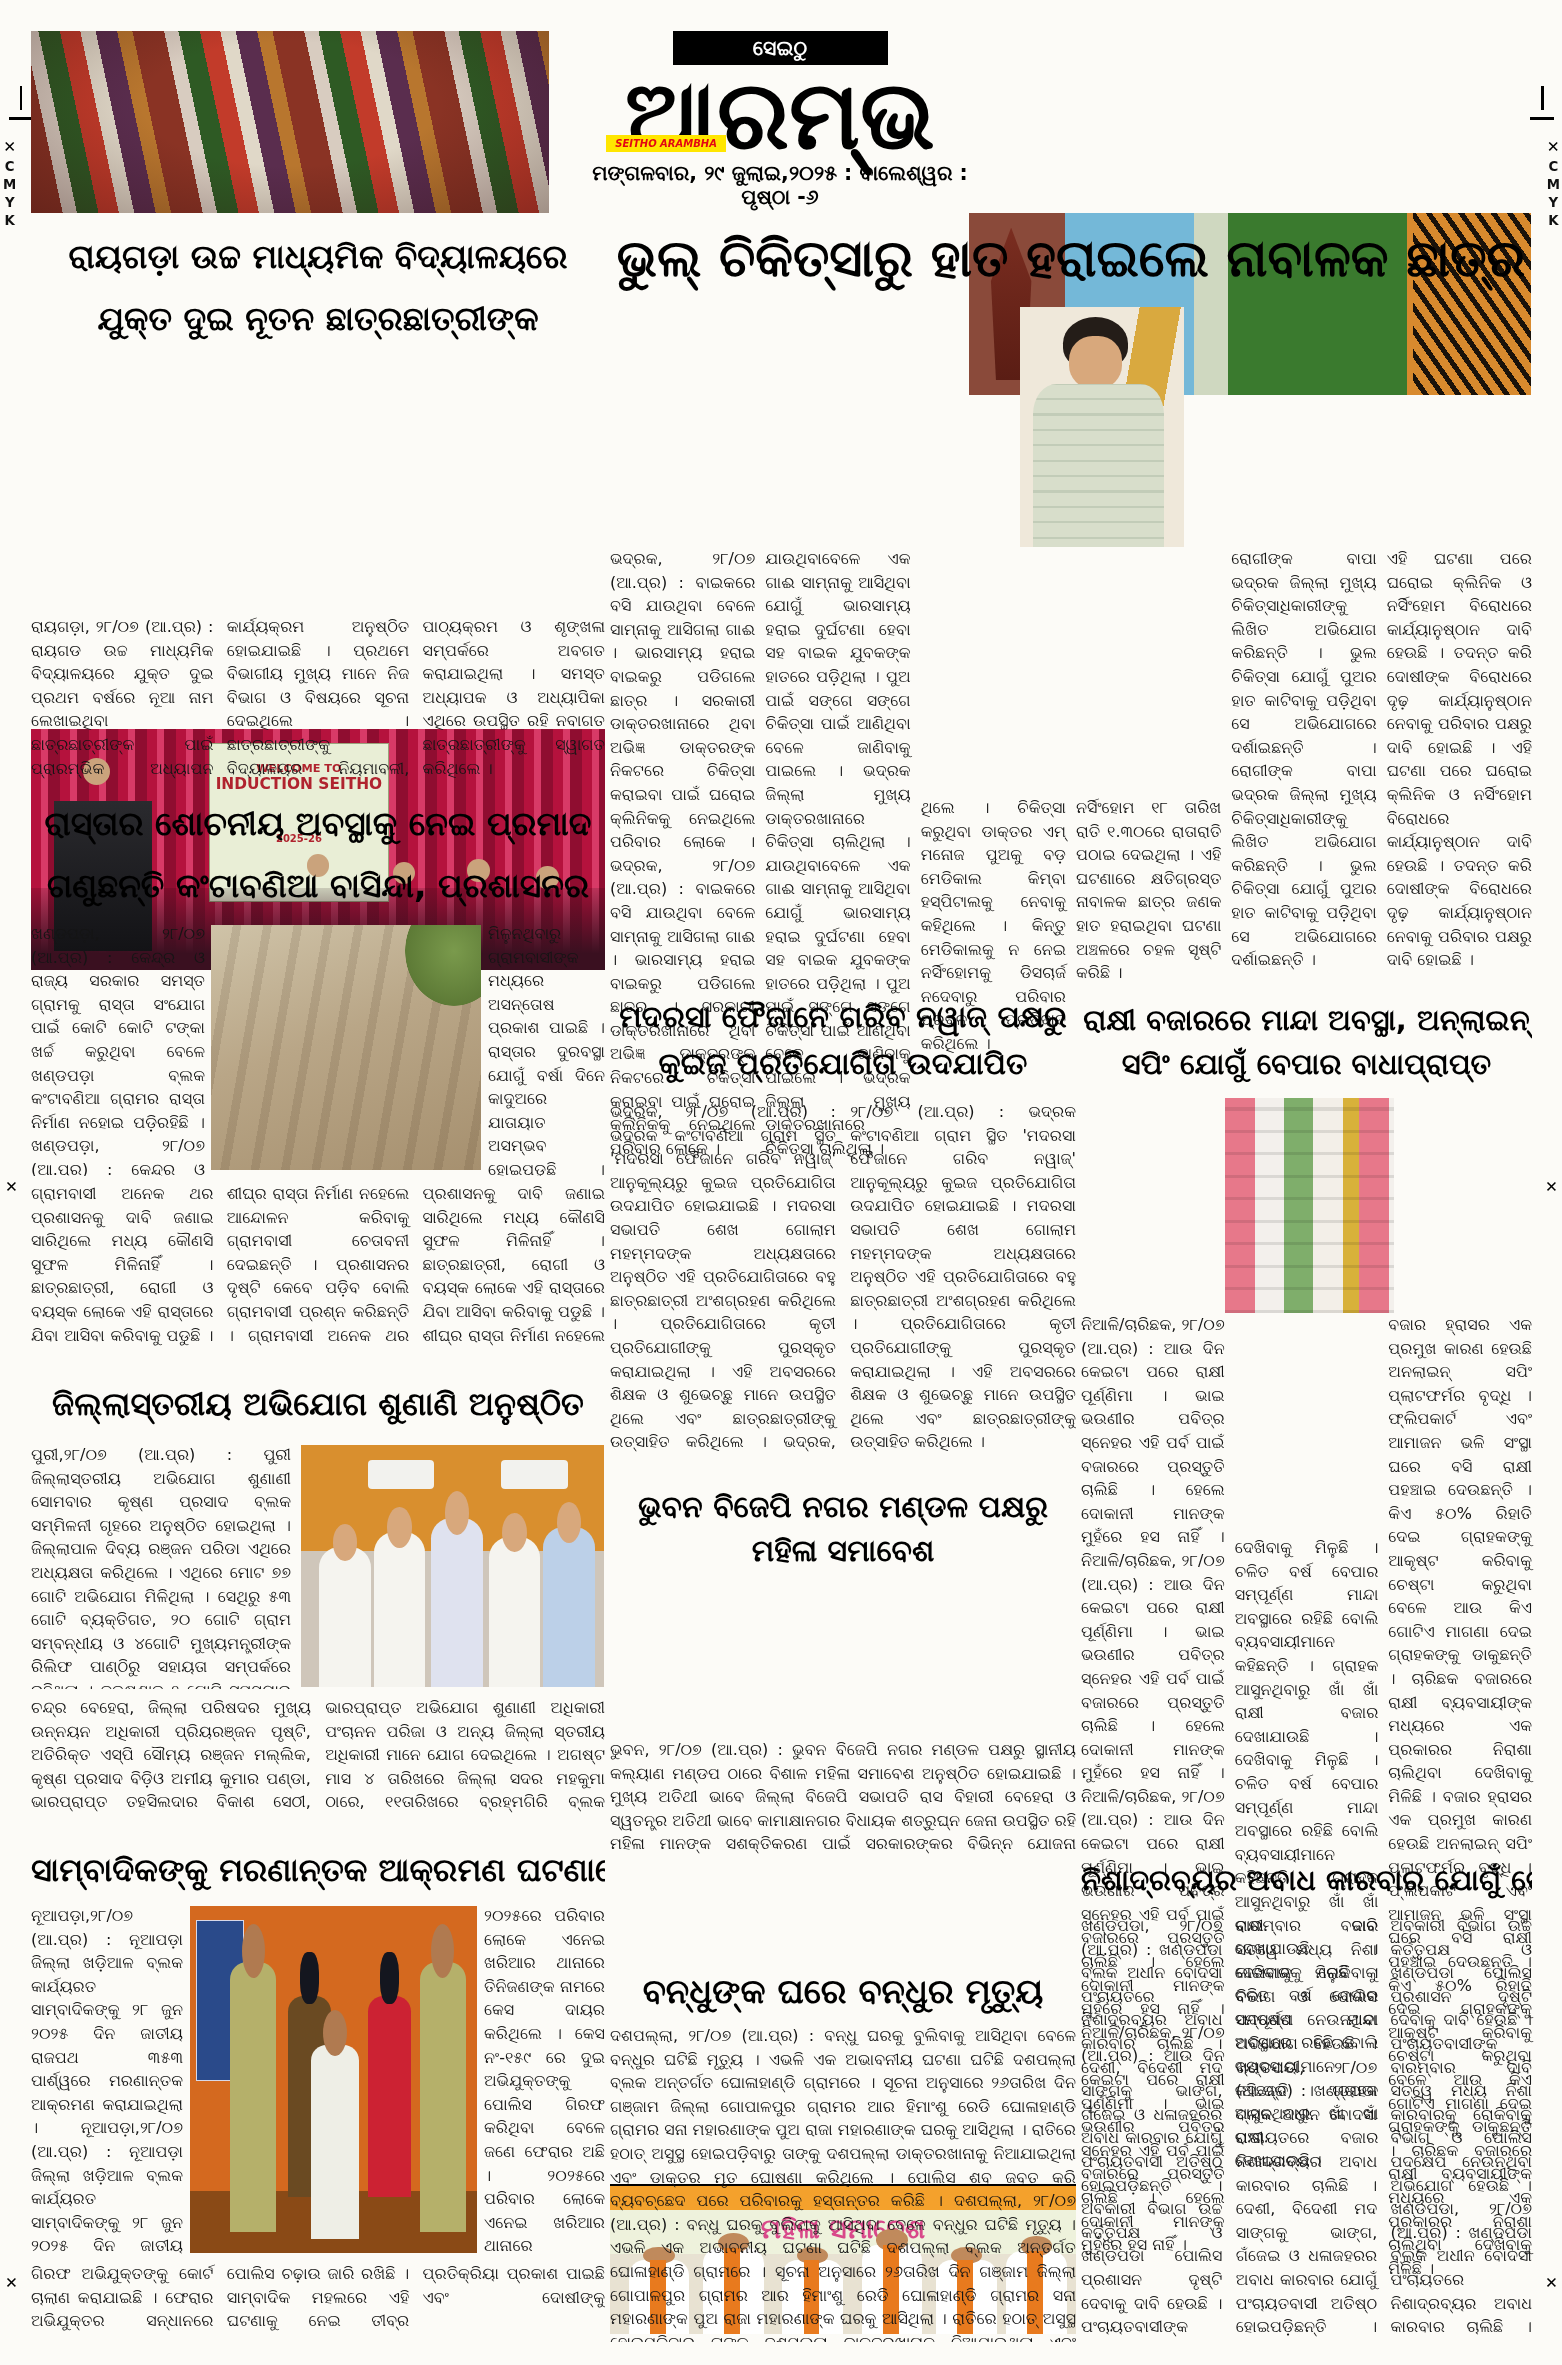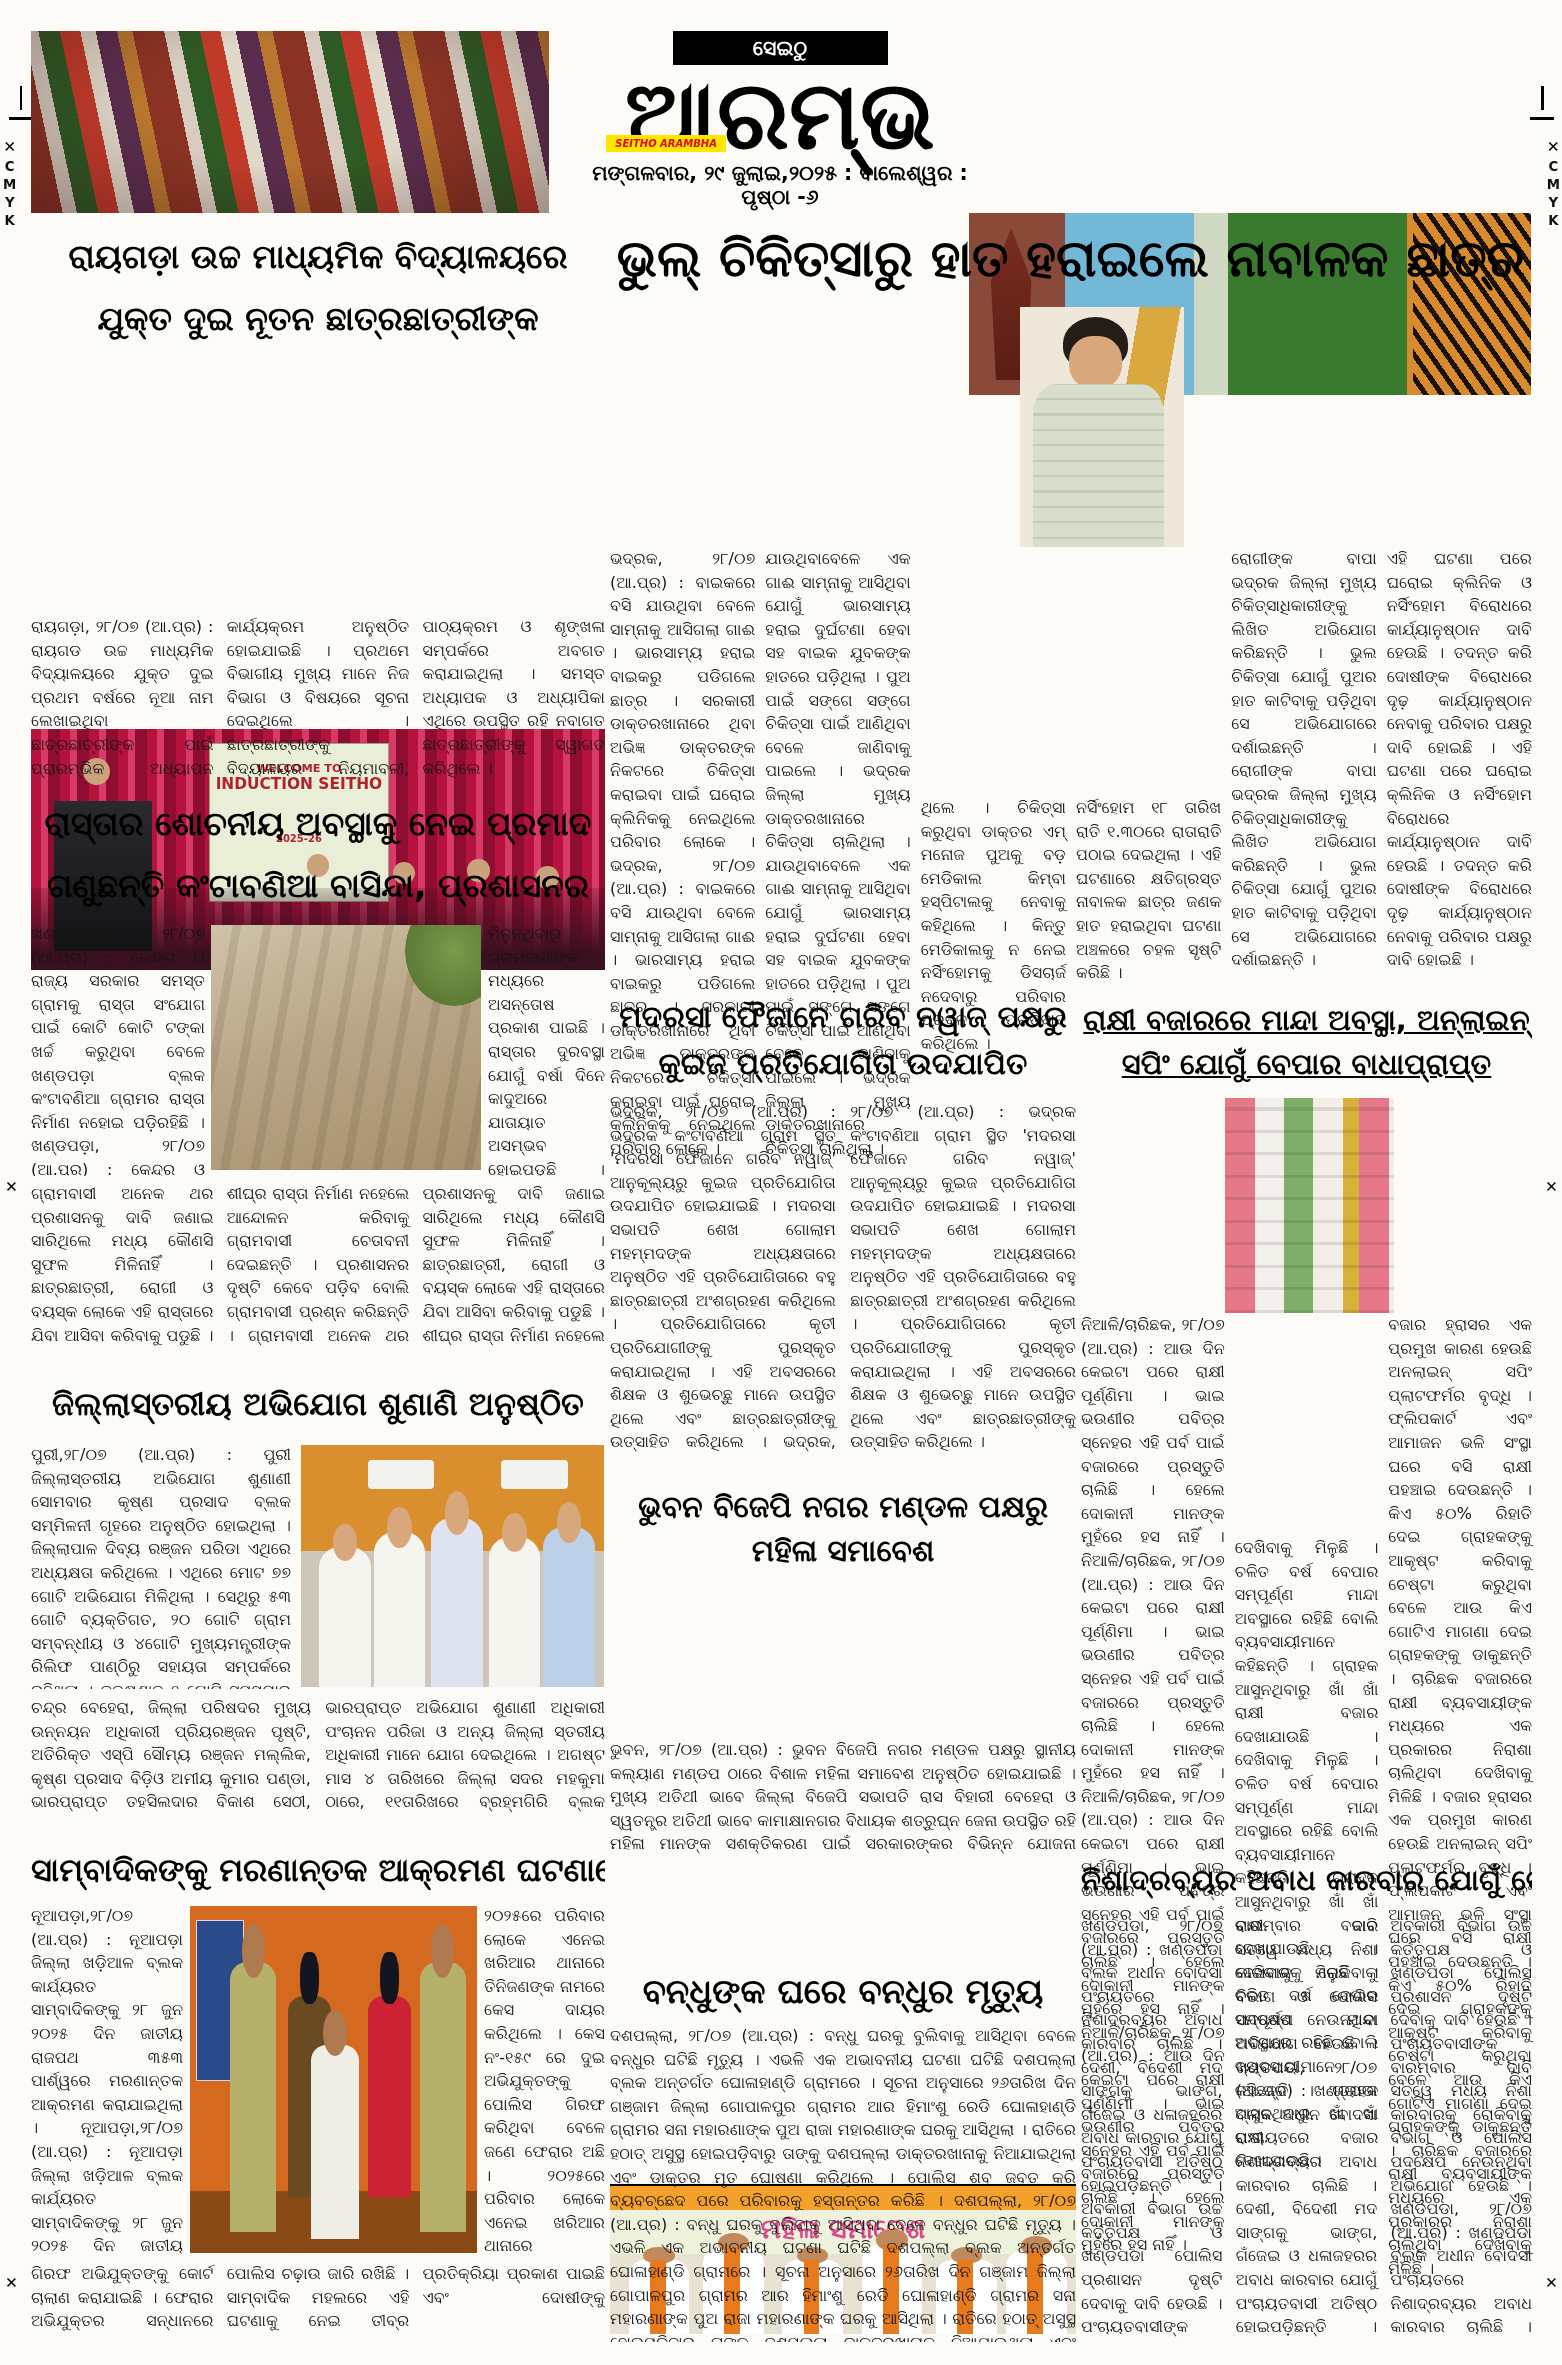--- a/index.html
+++ b/index.html
@@ -247,21 +247,21 @@
       </div>
     <div class="bjp-fig" style="left:85%;height:56%;">
         <i></i>
       </div>
   </div>
   <div class="abs body-txt" style="left:610px;top:1738px;width:466px;height:119px;overflow:hidden;">ଭୁବନ, ୨୮/୦୭ (ଆ.ପ୍ର) : ଭୁବନ ବିଜେପି ନଗର ମଣ୍ଡଳ ପକ୍ଷରୁ ସ୍ଥାନୀୟ କଲ୍ୟାଣ ମଣ୍ଡପ ଠାରେ ବିଶାଳ ମହିଳା ସମାବେଶ ଅନୁଷ୍ଠିତ ହୋଇଯାଇଛି । ମୁଖ୍ୟ ଅତିଥୀ ଭାବେ ଜିଲ୍ଲା ବିଜେପି ସଭାପତି ରାସ ବିହାରୀ ବେହେରା ଓ ସ୍ୱତନ୍ତ୍ର ଅତିଥୀ ଭାବେ କାମାକ୍ଷାନଗର ବିଧାୟକ ଶତ୍ରୁଘ୍ନ ଜେନା ଉପସ୍ଥିତ ରହି ମହିଳା ମାନଙ୍କ ସଶକ୍ତିକରଣ ପାଇଁ ସରକାରଙ୍କର ବିଭିନ୍ନ ଯୋଜନା ସଂପର୍କରେ ଆଲୋକପାତ କରିଥିଲେ । ବିଶେଷକରି ନଗରମଣ୍ଡଳ ସଭାପତି ଅଜିତ ବିହାରୀଙ୍କ ଆହ୍ୱାନ କ୍ରମେ ଶତାଧିକ ମହିଳାଙ୍କ ସମାବେଶ ହୋଇଥିବା ଦେଖିବାକୁ ମିଳିଥିଲା ।</div>
 
   <div class="abs hl hl-1line" style="left:610px;top:1966px;width:466px;height:49px;font-size:34px;">ବନ୍ଧୁଙ୍କ ଘରେ ବନ୍ଧୁର ମୃତ୍ୟୁ</div>
   <div class="abs body-txt" style="left:610px;top:2024px;width:466px;height:318px;overflow:hidden;">ଦଶପଲ୍ଲା, ୨୮/୦୭ (ଆ.ପ୍ର) : ବନ୍ଧୁ ଘରକୁ ବୁଲିବାକୁ ଆସିଥିବା ବେଳେ ବନ୍ଧୁର ଘଟିଛି ମୃତ୍ୟୁ । ଏଭଳି ଏକ ଅଭାବନୀୟ ଘଟଣା ଘଟିଛି ଦଶପଲ୍ଲା ବ୍ଲକ ଅନ୍ତର୍ଗତ ଘୋଳାହାଣ୍ଡି ଗ୍ରାମରେ । ସୂଚନା ଅନୁସାରେ ୨୬ତାରିଖ ଦିନ ଗଞ୍ଜାମ ଜିଲ୍ଲା ଗୋପାଳପୁର ଗ୍ରାମର ଆର ହିମାଂଶୁ ରେଡି ଘୋଳାହାଣ୍ଡି ଗ୍ରାମର ସନା ମହାରଣାଙ୍କ ପୁଅ ରାଜା ମହାରଣାଙ୍କ ଘରକୁ ଆସିଥିଲା । ରାତିରେ ହଠାତ୍ ଅସୁସ୍ଥ ହୋଇପଡ଼ିବାରୁ ତାଙ୍କୁ ଦଶପଲ୍ଲା ଡାକ୍ତରଖାନାକୁ ନିଆଯାଇଥିଲା ଏବଂ ଡାକ୍ତର ମୃତ ଘୋଷଣା କରିଥିଲେ । ପୋଲିସ ଶବ ଜବତ କରି ବ୍ୟବଚ୍ଛେଦ ପରେ ପରିବାରକୁ ହସ୍ତାନ୍ତର କରିଛି । ଦଶପଲ୍ଲା, ୨୮/୦୭ (ଆ.ପ୍ର) : ବନ୍ଧୁ ଘରକୁ ବୁଲିବାକୁ ଆସିଥିବା ବେଳେ ବନ୍ଧୁର ଘଟିଛି ମୃତ୍ୟୁ । ଏଭଳି ଏକ ଅଭାବନୀୟ ଘଟଣା ଘଟିଛି ଦଶପଲ୍ଲା ବ୍ଲକ ଅନ୍ତର୍ଗତ ଘୋଳାହାଣ୍ଡି ଗ୍ରାମରେ । ସୂଚନା ଅନୁସାରେ ୨୬ତାରିଖ ଦିନ ଗଞ୍ଜାମ ଜିଲ୍ଲା ଗୋପାଳପୁର ଗ୍ରାମର ଆର ହିମାଂଶୁ ରେଡି ଘୋଳାହାଣ୍ଡି ଗ୍ରାମର ସନା ମହାରଣାଙ୍କ ପୁଅ ରାଜା ମହାରଣାଙ୍କ ଘରକୁ ଆସିଥିଲା । ରାତିରେ ହଠାତ୍ ଅସୁସ୍ଥ ହୋଇପଡ଼ିବାରୁ ତାଙ୍କୁ ଦଶପଲ୍ଲା ଡାକ୍ତରଖାନାକୁ ନିଆଯାଇଥିଲା ଏବଂ ଡାକ୍ତର ମୃତ ଘୋଷଣା କରିଥିଲେ । ପୋଲିସ ଶବ ଜବତ କରି ବ୍ୟବଚ୍ଛେଦ ପରେ ପରିବାରକୁ ହସ୍ତାନ୍ତର କରିଛି ।</div>
 
-  <div class="abs hl" style="left:1081px;top:998px;width:451px;height:88px;font-size:29px;line-height:44px;overflow:hidden;text-decoration:underline;">ରାକ୍ଷୀ ବଜାରରେ ମାନ୍ଦା ଅବସ୍ଥା, ଅନ୍‌ଲାଇନ୍ ସପିଂ ଯୋଗୁଁ ବେପାର ବାଧାପ୍ରାପ୍ତ</div>
+  <div class="abs hl" style="left:1081px;top:998px;width:451px;height:88px;font-size:29px;line-height:44px;overflow:hidden;">ରାକ୍ଷୀ ବଜାରରେ ମାନ୍ଦା ଅବସ୍ଥା, ଅନ୍‌ଲାଇନ୍ ସପିଂ ଯୋଗୁଁ ବେପାର ବାଧାପ୍ରାପ୍ତ</div>
   <div class="abs" style="left:1081px;top:1098px;width:451px;height:734px;">
     <div class="abs photo ph-rakhi" style="left:144px;top:0;width:169px;height:215px;"></div>
     <div class="colflex" style="height:100%;">
       <div class="body-txt">ନିଆଳି/ଚାରିଛକ, ୨୮/୦୭ (ଆ.ପ୍ର) : ଆଉ ଦିନ କେଇଟା ପରେ ରାକ୍ଷୀ ପୂର୍ଣ୍ଣିମା । ଭାଇ ଭଉଣୀର ପବିତ୍ର ସ୍ନେହର ଏହି ପର୍ବ ପାଇଁ ବଜାରରେ ପ୍ରସ୍ତୁତି ଚାଲିଛି । ହେଲେ ଦୋକାନୀ ମାନଙ୍କ ମୁହଁରେ ହସ ନାହିଁ । ନିଆଳି/ଚାରିଛକ, ୨୮/୦୭ (ଆ.ପ୍ର) : ଆଉ ଦିନ କେଇଟା ପରେ ରାକ୍ଷୀ ପୂର୍ଣ୍ଣିମା । ଭାଇ ଭଉଣୀର ପବିତ୍ର ସ୍ନେହର ଏହି ପର୍ବ ପାଇଁ ବଜାରରେ ପ୍ରସ୍ତୁତି ଚାଲିଛି । ହେଲେ ଦୋକାନୀ ମାନଙ୍କ ମୁହଁରେ ହସ ନାହିଁ । ନିଆଳି/ଚାରିଛକ, ୨୮/୦୭ (ଆ.ପ୍ର) : ଆଉ ଦିନ କେଇଟା ପରେ ରାକ୍ଷୀ ପୂର୍ଣ୍ଣିମା । ଭାଇ ଭଉଣୀର ପବିତ୍ର ସ୍ନେହର ଏହି ପର୍ବ ପାଇଁ ବଜାରରେ ପ୍ରସ୍ତୁତି ଚାଲିଛି । ହେଲେ ଦୋକାନୀ ମାନଙ୍କ ମୁହଁରେ ହସ ନାହିଁ । ନିଆଳି/ଚାରିଛକ, ୨୮/୦୭ (ଆ.ପ୍ର) : ଆଉ ଦିନ କେଇଟା ପରେ ରାକ୍ଷୀ ପୂର୍ଣ୍ଣିମା । ଭାଇ ଭଉଣୀର ପବିତ୍ର ସ୍ନେହର ଏହି ପର୍ବ ପାଇଁ ବଜାରରେ ପ୍ରସ୍ତୁତି ଚାଲିଛି । ହେଲେ ଦୋକାନୀ ମାନଙ୍କ ମୁହଁରେ ହସ ନାହିଁ ।</div>
       <div class="body-txt" style="padding-top:223px;">ଦେଖିବାକୁ ମିଳୁଛି । ଚଳିତ ବର୍ଷ ବେପାର ସମ୍ପୂର୍ଣ୍ଣ ମାନ୍ଦା ଅବସ୍ଥାରେ ରହିଛି ବୋଲି ବ୍ୟବସାୟୀମାନେ କହିଛନ୍ତି । ଗ୍ରାହକ ଆସୁନଥିବାରୁ ଖାଁ ଖାଁ ରାକ୍ଷୀ ବଜାର ଦେଖାଯାଉଛି । ଦେଖିବାକୁ ମିଳୁଛି । ଚଳିତ ବର୍ଷ ବେପାର ସମ୍ପୂର୍ଣ୍ଣ ମାନ୍ଦା ଅବସ୍ଥାରେ ରହିଛି ବୋଲି ବ୍ୟବସାୟୀମାନେ କହିଛନ୍ତି । ଗ୍ରାହକ ଆସୁନଥିବାରୁ ଖାଁ ଖାଁ ରାକ୍ଷୀ ବଜାର ଦେଖାଯାଉଛି । ଦେଖିବାକୁ ମିଳୁଛି । ଚଳିତ ବର୍ଷ ବେପାର ସମ୍ପୂର୍ଣ୍ଣ ମାନ୍ଦା ଅବସ୍ଥାରେ ରହିଛି ବୋଲି ବ୍ୟବସାୟୀମାନେ କହିଛନ୍ତି । ଗ୍ରାହକ ଆସୁନଥିବାରୁ ଖାଁ ଖାଁ ରାକ୍ଷୀ ବଜାର ଦେଖାଯାଉଛି ।</div>
       <div class="body-txt">ବଜାର ହ୍ରାସର ଏକ ପ୍ରମୁଖ କାରଣ ହେଉଛି ଅନଲାଇନ୍ ସପିଂ ପ୍ଲାଟଫର୍ମର ବୃଦ୍ଧି । ଫ୍ଲିପକାର୍ଟ ଏବଂ ଆମାଜନ ଭଳି ସଂସ୍ଥା ଘରେ ବସି ରାକ୍ଷୀ ପହଞ୍ଚାଇ ଦେଉଛନ୍ତି । କିଏ ୫୦% ରିହାତି ଦେଇ ଗ୍ରାହକଙ୍କୁ ଆକୃଷ୍ଟ କରିବାକୁ ଚେଷ୍ଟା କରୁଥିବା ବେଳେ ଆଉ କିଏ ଗୋଟିଏ ମାଗଣା ଦେଇ ଗ୍ରାହକଙ୍କୁ ଡାକୁଛନ୍ତି । ଚାରିଛକ ବଜାରରେ ରାକ୍ଷୀ ବ୍ୟବସାୟୀଙ୍କ ମଧ୍ୟରେ ଏକ ପ୍ରକାରର ନିରାଶା ଚାଲିଥିବା ଦେଖିବାକୁ ମିଳିଛି । ବଜାର ହ୍ରାସର ଏକ ପ୍ରମୁଖ କାରଣ ହେଉଛି ଅନଲାଇନ୍ ସପିଂ ପ୍ଲାଟଫର୍ମର ବୃଦ୍ଧି । ଫ୍ଲିପକାର୍ଟ ଏବଂ ଆମାଜନ ଭଳି ସଂସ୍ଥା ଘରେ ବସି ରାକ୍ଷୀ ପହଞ୍ଚାଇ ଦେଉଛନ୍ତି । କିଏ ୫୦% ରିହାତି ଦେଇ ଗ୍ରାହକଙ୍କୁ ଆକୃଷ୍ଟ କରିବାକୁ ଚେଷ୍ଟା କରୁଥିବା ବେଳେ ଆଉ କିଏ ଗୋଟିଏ ମାଗଣା ଦେଇ ଗ୍ରାହକଙ୍କୁ ଡାକୁଛନ୍ତି । ଚାରିଛକ ବଜାରରେ ରାକ୍ଷୀ ବ୍ୟବସାୟୀଙ୍କ ମଧ୍ୟରେ ଏକ ପ୍ରକାରର ନିରାଶା ଚାଲିଥିବା ଦେଖିବାକୁ ମିଳିଛି ।</div>
     </div>
   </div>
 
   <div class="abs hl hl-1line" style="left:1081px;top:1855px;width:451px;height:47px;font-size:29px;">ନିଶାଦ୍ରବ୍ୟର ଅବାଧ କାରବାର ଯୋଗୁଁ ବୋଦସାବାସୀ ଅତିଷ୍ଠ</div>

